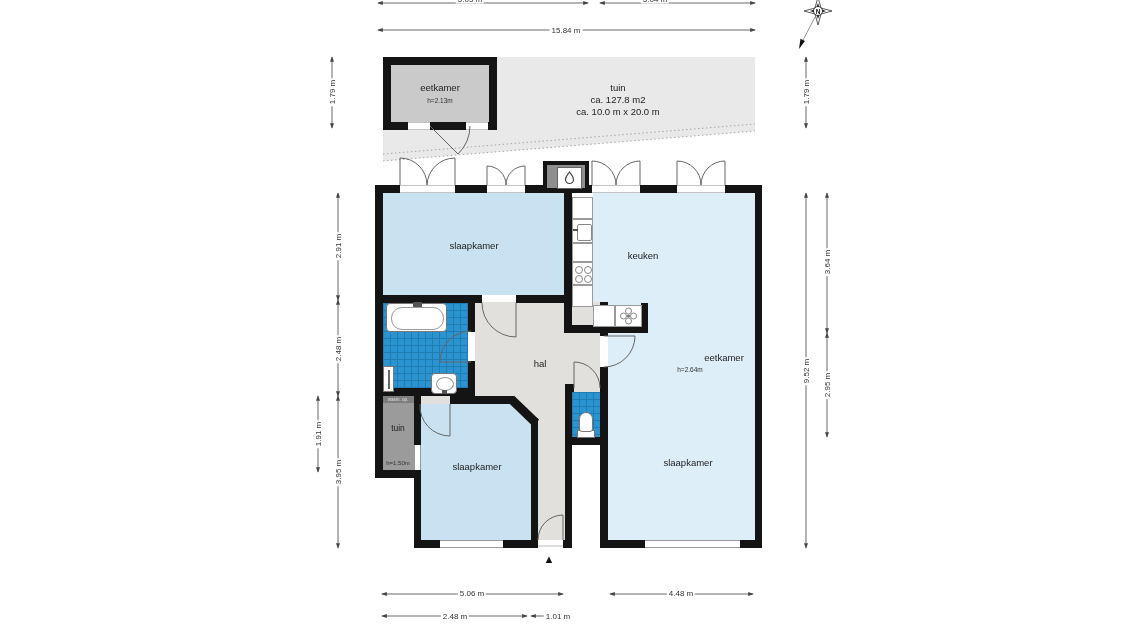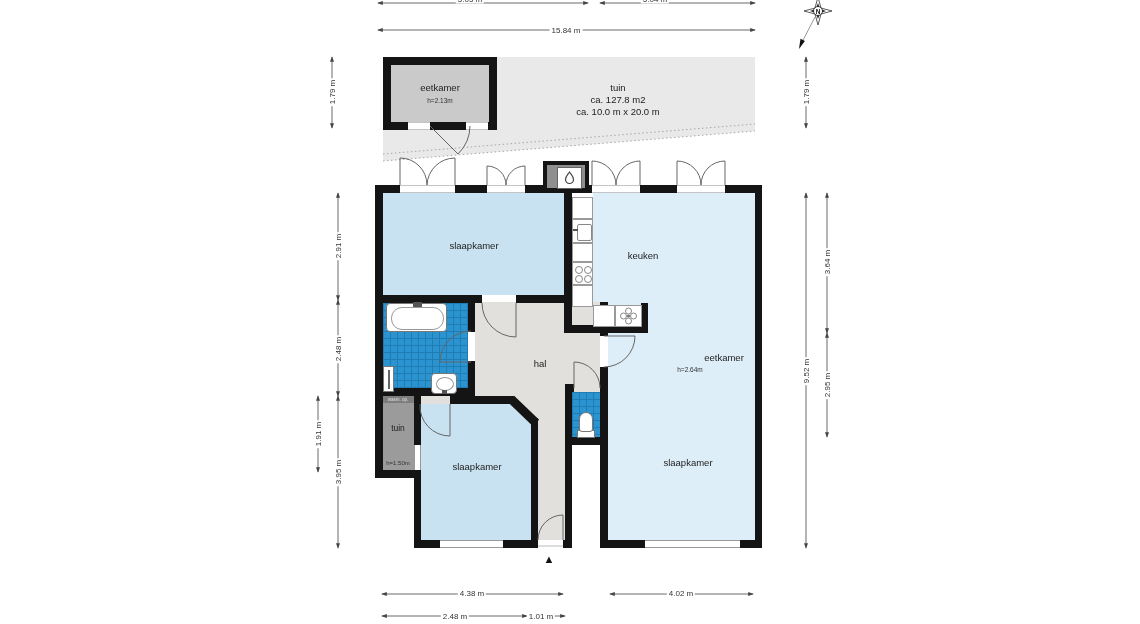--- a/index.html
+++ b/index.html
@@ -243,20 +243,20 @@
   <span class="dim" style="left:566px;top:30px;">15.84 m</span>
   <span class="dim dimv" style="left:332px;top:92px;">1.79 m</span>
   <span class="dim dimv" style="left:338px;top:246px;">2.91 m</span>
   <span class="dim dimv" style="left:338px;top:349px;">2.48 m</span>
   <span class="dim dimv" style="left:318px;top:434px;">1.91 m</span>
   <span class="dim dimv" style="left:338px;top:472px;">3.95 m</span>
   <span class="dim dimv" style="left:806px;top:92px;">1.79 m</span>
   <span class="dim dimv" style="left:827px;top:262px;">3.64 m</span>
   <span class="dim dimv" style="left:806px;top:371px;">9.52 m</span>
   <span class="dim dimv" style="left:827px;top:385px;">2.95 m</span>
-  <span class="dim" style="left:472px;top:593px;">4.38 m</span>
-  <span class="dim" style="left:681px;top:593px;">4.02 m</span>
+  <span class="dim" style="left:472px;top:593px;">5.06 m</span>
+  <span class="dim" style="left:681px;top:593px;">4.48 m</span>
   <span class="dim" style="left:455px;top:616px;">2.48 m</span>
-  <span class="dim" style="left:541px;top:616px;">1.01 m</span>
+  <span class="dim" style="left:558px;top:616px;">1.01 m</span>
 
   <span class="entr" style="left:549px;top:559px;">▲</span>
 
 </div>
 
 </body></html>

